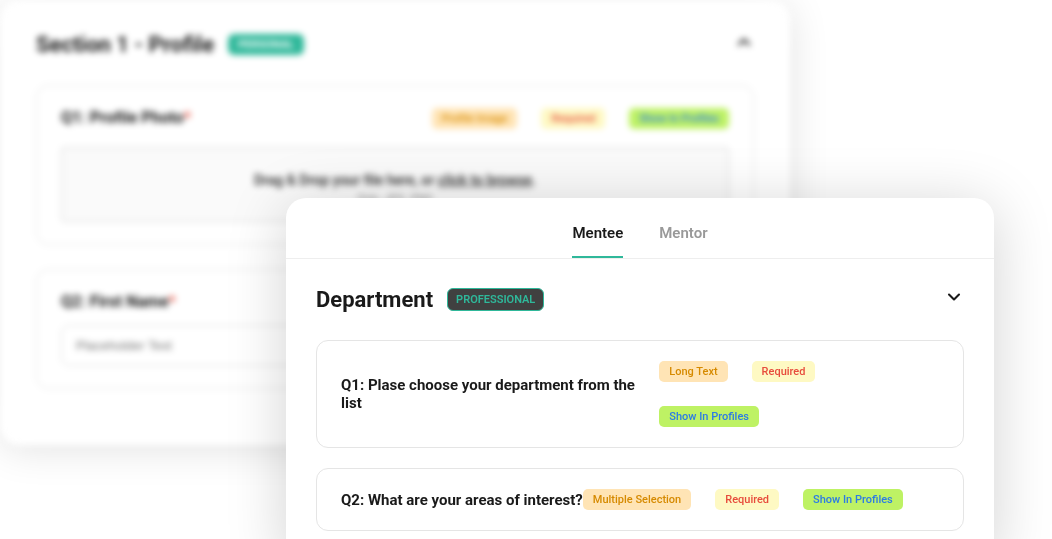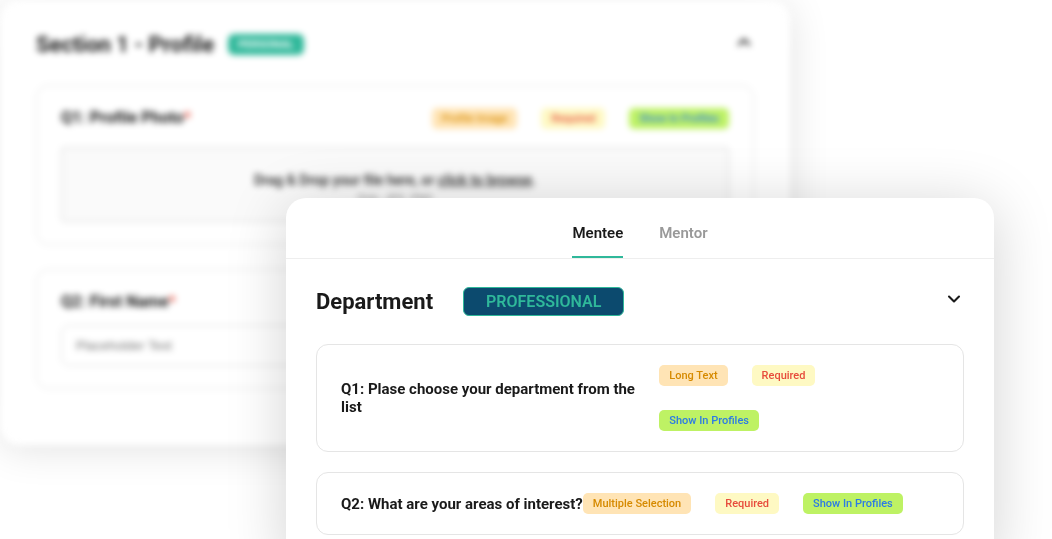--- a/index.html
+++ b/index.html
@@ -194,36 +194,36 @@
     .fg-section-header {
       display: flex;
       align-items: center;
       justify-content: space-between;
       margin-bottom: 28px;
     }
 
     .fg-section-title-wrap {
       display: flex;
       align-items: center;
-      gap: 30px;
+      gap: 14px;
     }
 
     .fg-section-title {
       font-size: 22px;
       font-weight: 700;
       color: #1a1a1a;
     }
 
     .badge-outline-teal {
       border: 1.5px solid #2fb89a;
       color: #2fb89a;
-      background: #0c4a6e;
-      padding: 4px 22px;
+      background: #404040;
+      padding: 4px 8px;
       border-radius: 6px;
-      font-size: 16px;
+      font-size: 11px;
       font-weight: 600;
     }
 
     .fg-question-card {
       border: 1px solid #e5e5e5;
       border-radius: 12px;
       padding: 20px 24px;
       margin-bottom: 20px;
       display: flex;
       align-items: center;

